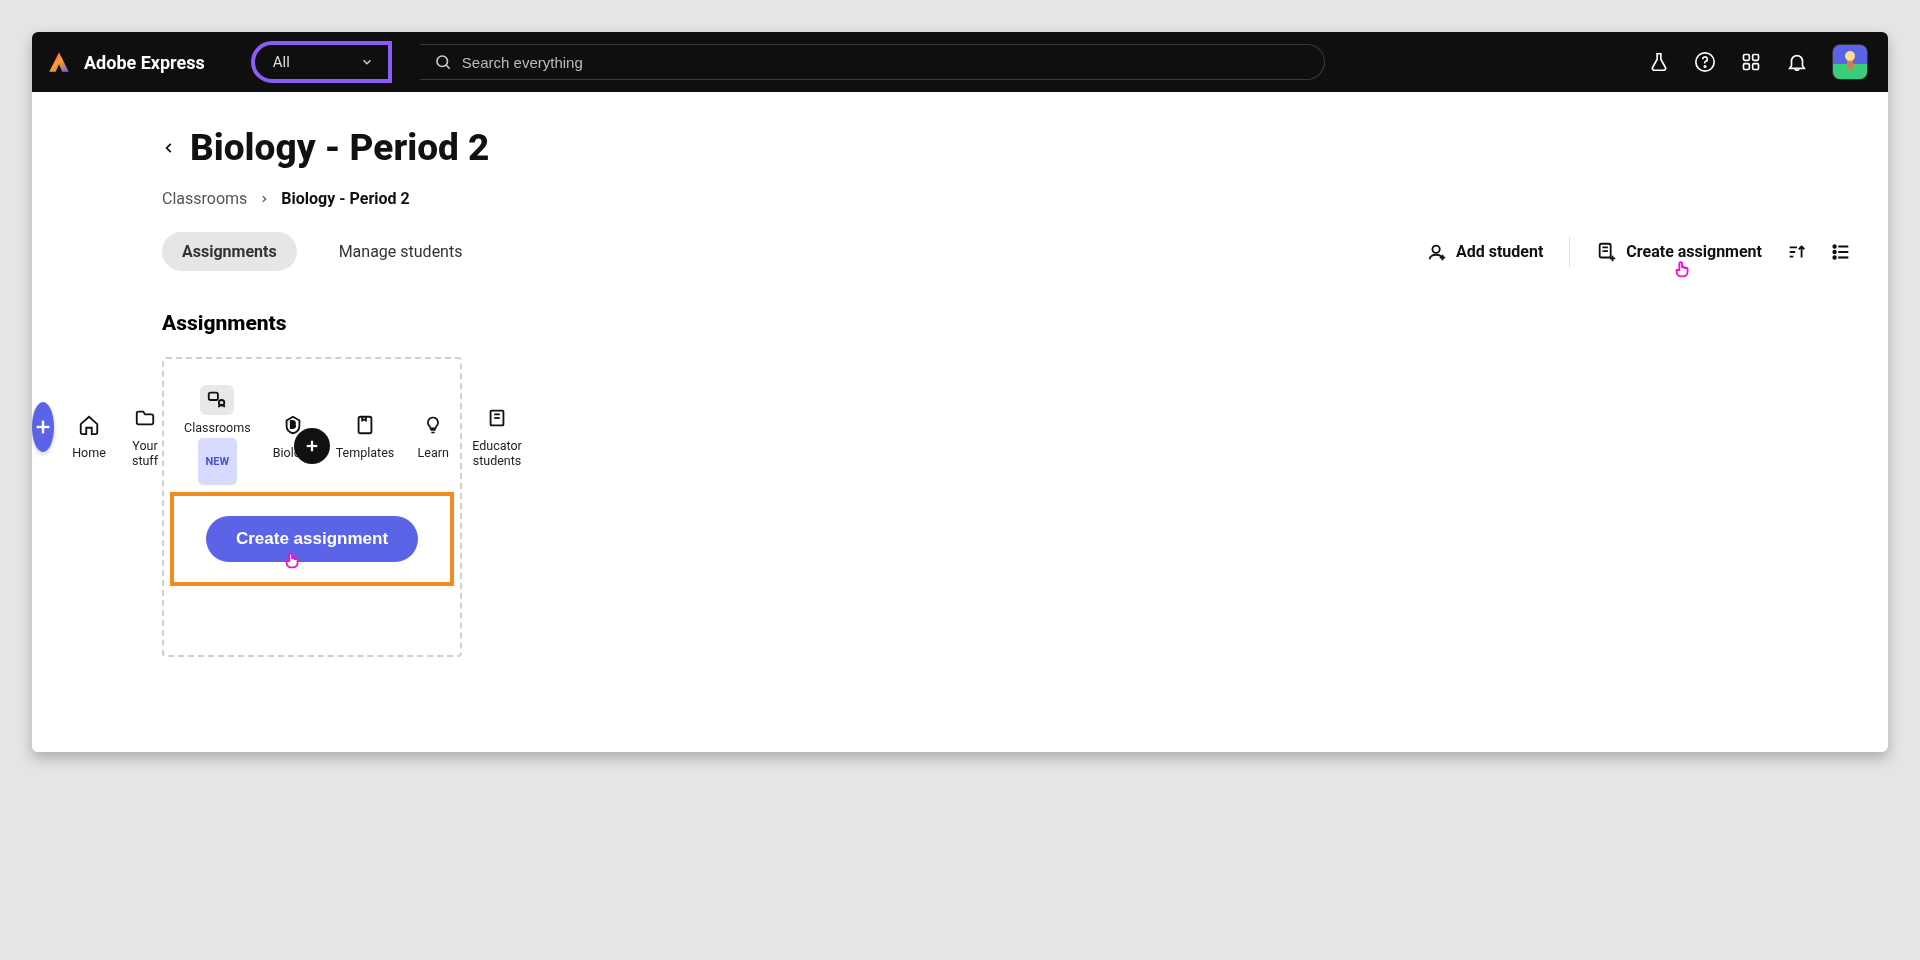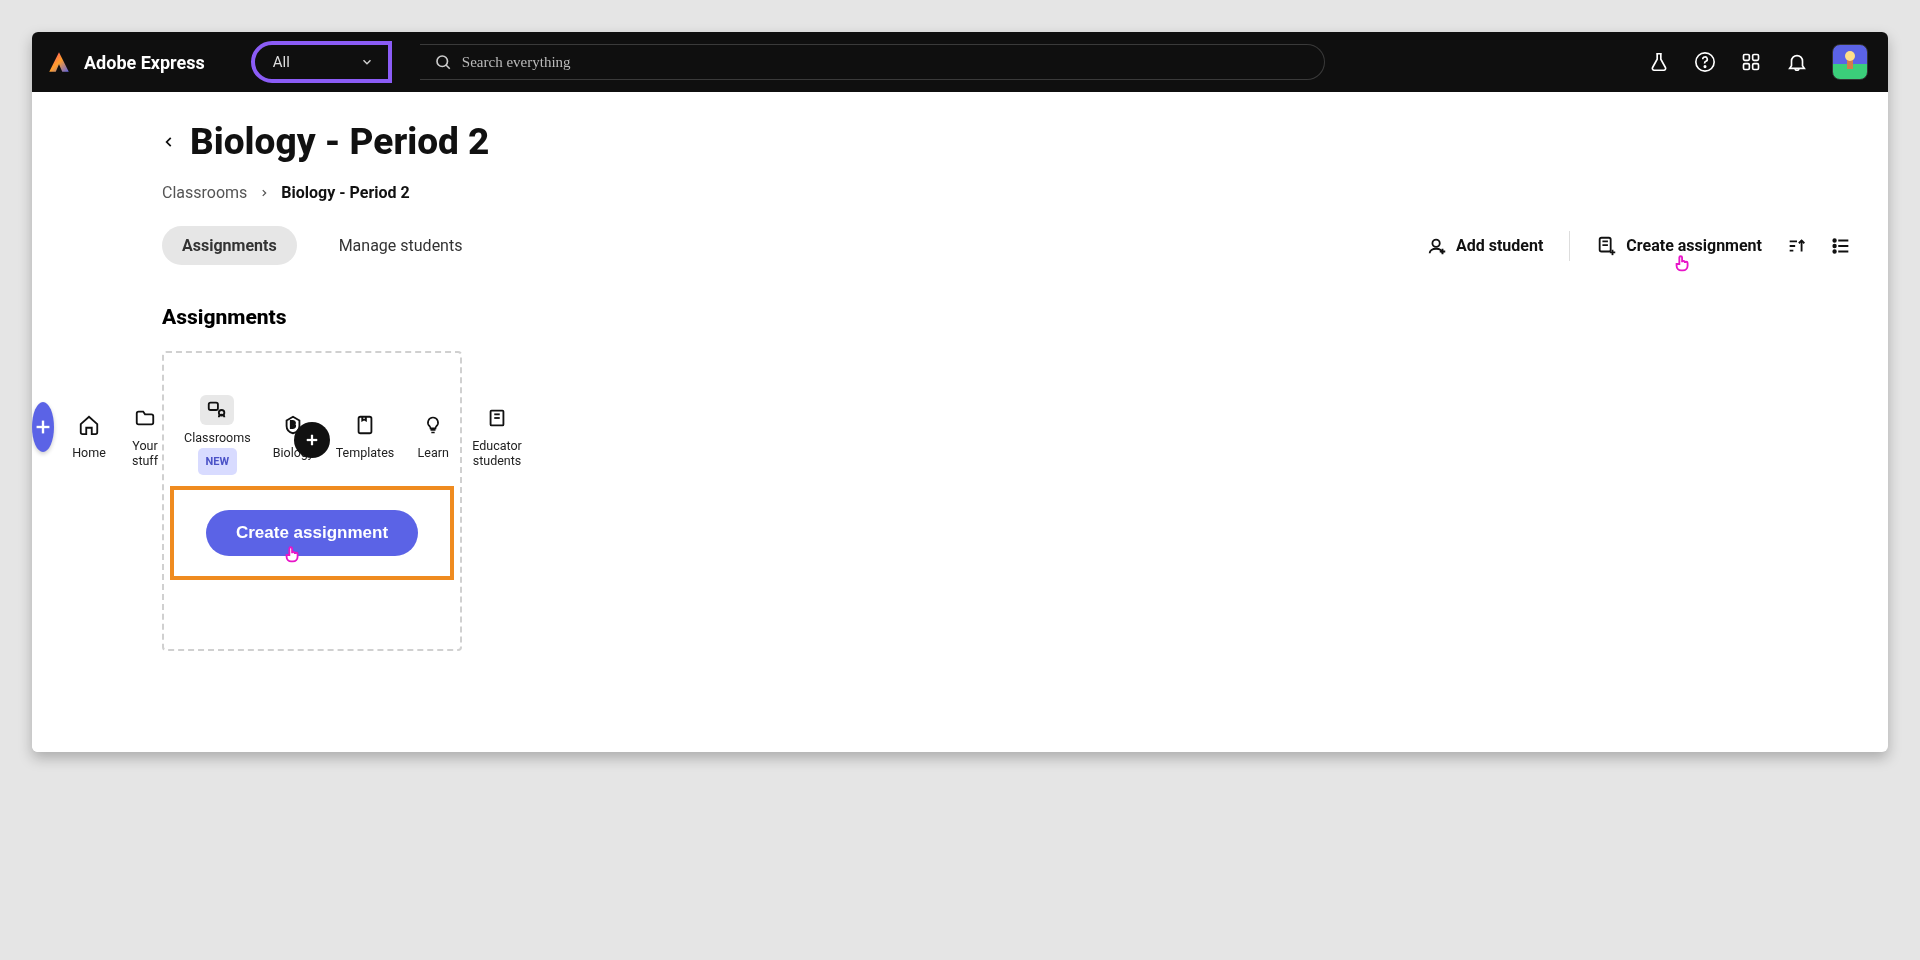--- a/index.html
+++ b/index.html
@@ -62,21 +62,20 @@
     gap: 10px;
     color: #aaa;
   }
   .search-input {
     background: transparent;
     border: none;
     outline: none;
     color: #ccc;
     font-size: 15px;
     width: 100%;
-    font-family: Liberation Serif, serif;
   }
   .search-input::placeholder { color: #bbb; }
   .topbar-right {
     margin-left: auto;
     display: flex;
     align-items: center;
     gap: 24px;
   }
   .top-icon {
     color: #fff;
@@ -156,29 +155,30 @@
     justify-content: center;
   }
   .nav-item.active .nav-icon {
     background: #e8e8e8;
   }
   .badge-new {
     background: #d8dbff;
     color: #4b52c7;
     font-size: 11px;
     font-weight: 700;
-    padding: 7px 8px;
+    padding: 17px 8px;
     border-radius: 5px;
     margin-top: -2px;
   }
   
   .main {
     flex: 1;
     padding: 28px 32px 28px 32px;
     position: relative;
+    margin-top: 6px;
   }
   .page-title-row {
     display: flex;
     align-items: center;
     gap: 14px;
   }
   .back-chevron { color:#222; }
   .page-title {
     font-size: 37px;
     font-weight: 800;

